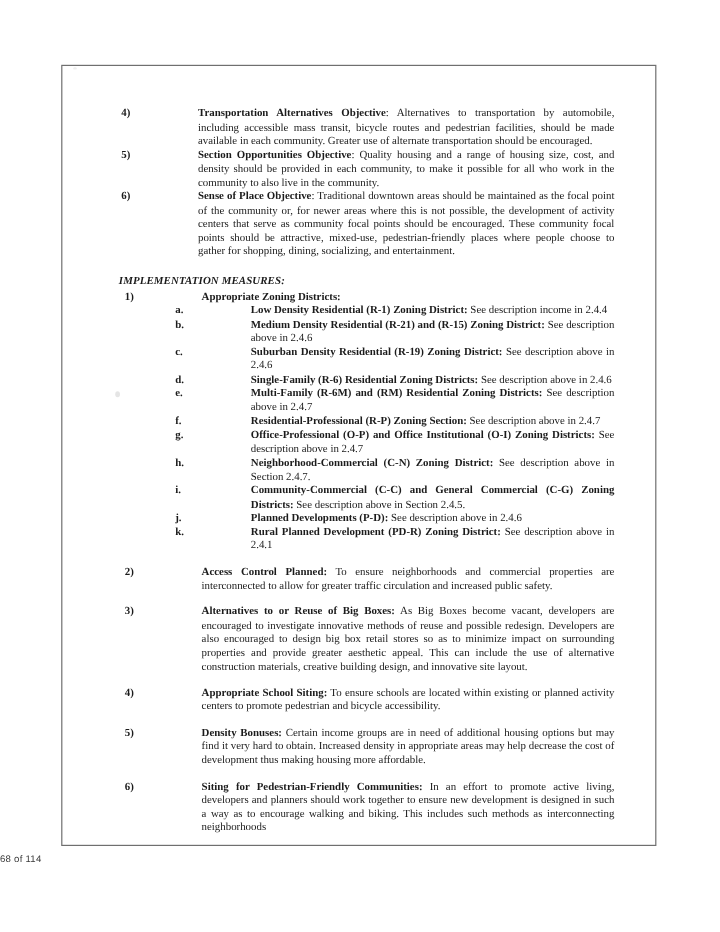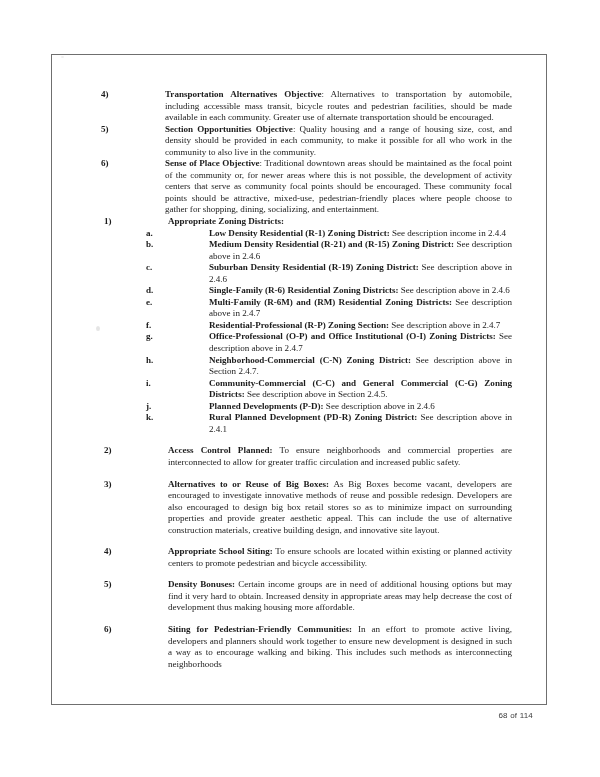--- a/index.html
+++ b/index.html
@@ -101,21 +101,21 @@
   }
   .zone-row .marker { width: 16px; }
   .zone-row .content { text-align: justify; }
 
   
   #page-footer {
     position: absolute;
     left: 0;
     top: 711px;
     width: 593px;
-    text-align: right;
+    text-align: left;
     font-family: "Liberation Sans", "DejaVu Sans", sans-serif;
     font-size: 8px;
     color: #3b3b3b;
     letter-spacing: .2px;
   }
   #footer-label { padding-right: 60px; }
 </style>
 </head>
 <body>
 
@@ -138,20 +138,21 @@
         <span class="content"><span class="lead">Section Opportunities Objective</span><span>: Quality housing and a range of housing size, cost, and density should be provided in each community, to make it possible for all who work in the community to also live in the community.</span></span>
       </div>
 
       <div class="row obj-row">
         <span class="marker">6)</span>
         <span class="content"><span class="lead">Sense of Place Objective</span><span>: Traditional downtown areas should be maintained as the focal point of the community or, for newer areas where this is not possible, the development of activity centers that serve as community focal points should be encouraged. These community focal points should be attractive, mixed-use, pedestrian-friendly places where people choose to gather for shopping, dining, socializing, and entertainment.</span></span>
       </div>
 
     </div>
 
+    <div id="implementation-heading">IMPLEMENTATION MEASURES:</div>
 
     <div id="measures-list">
 
       <div class="row measure-row">
         <span class="marker">1)</span>
         <span class="content"><span class="lead">Appropriate Zoning Districts:</span></span>
       </div>
 
       <div id="zoning-list">
 

